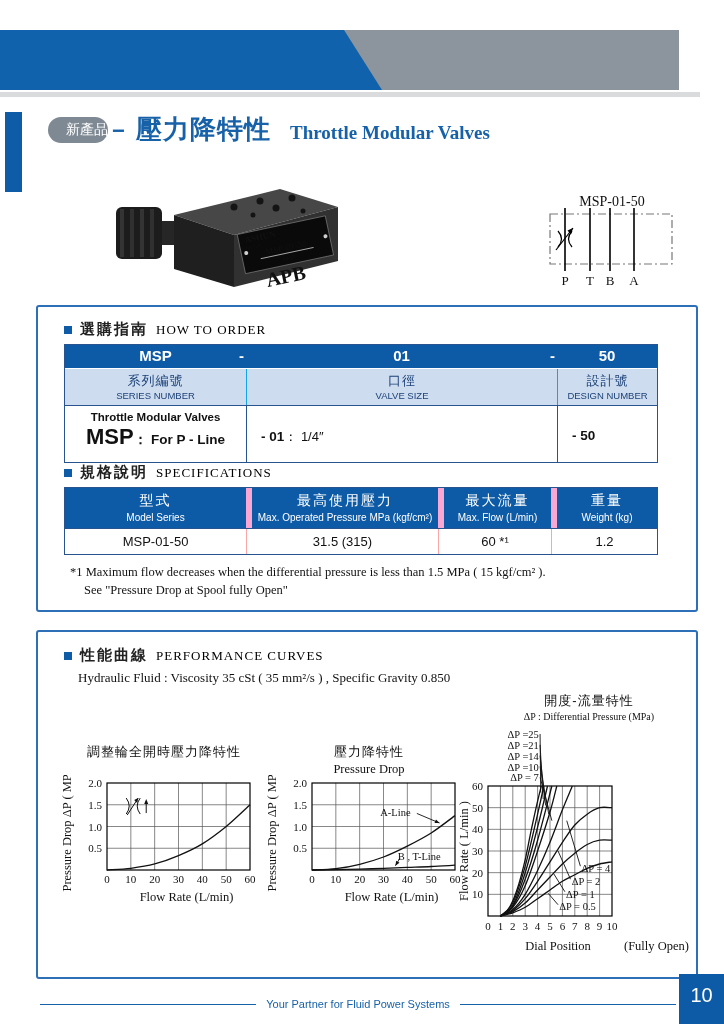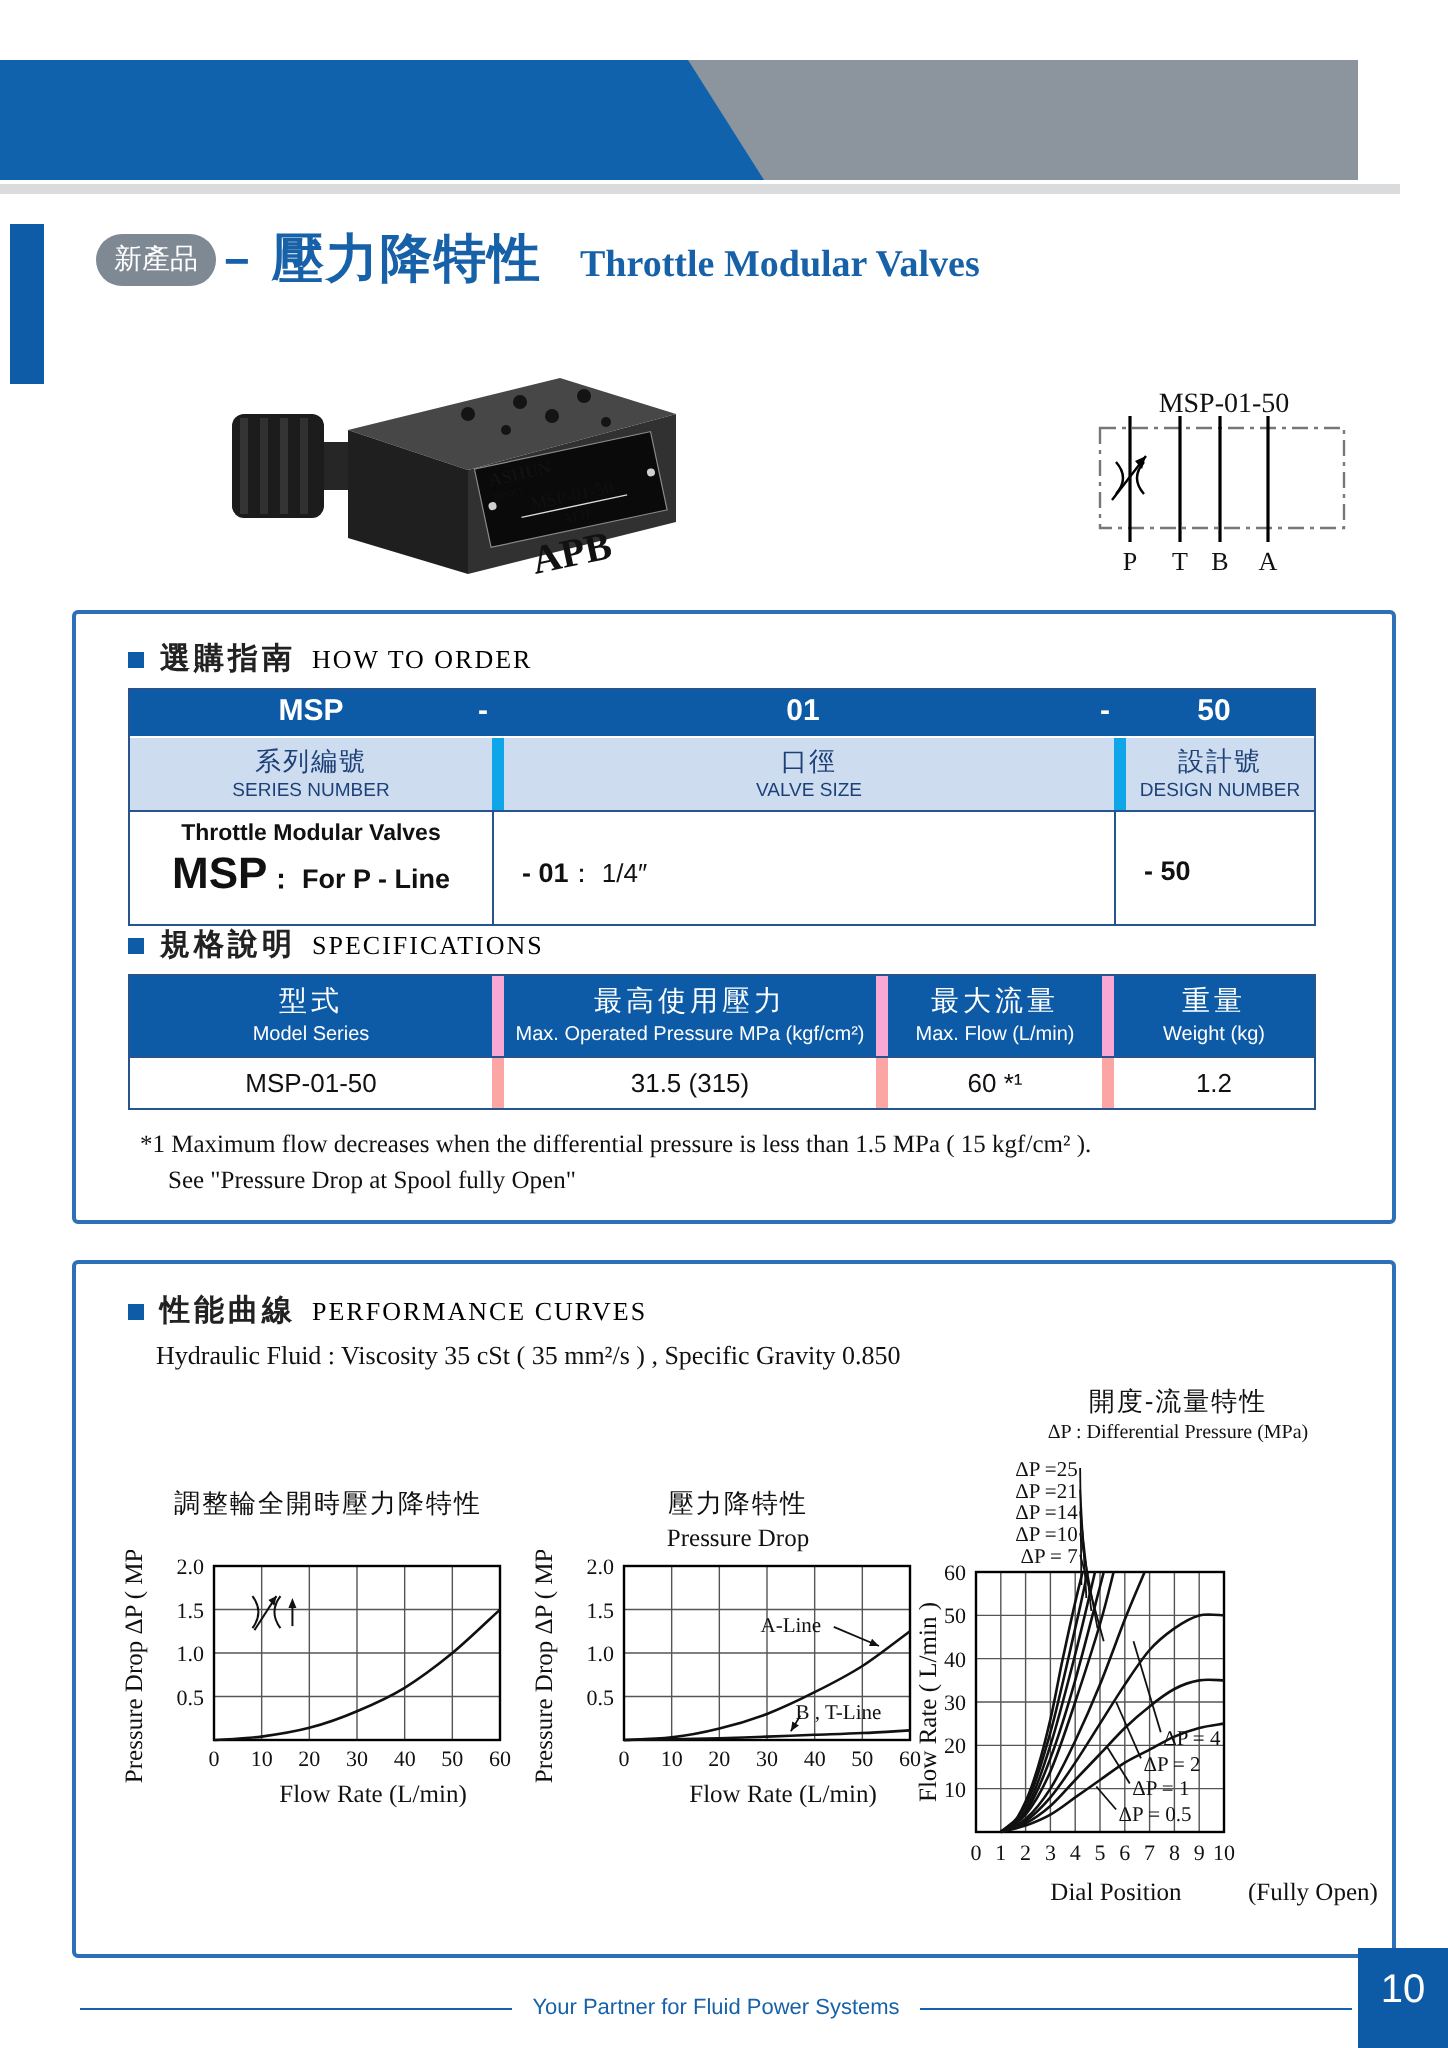--- a/index.html
+++ b/index.html
@@ -10,42 +10,42 @@
 
   
   .band-gray{left:0;top:30px;width:679px;height:60px;background:#8c959d;}
   .band-blue{left:0;top:30px;width:382px;height:60px;background:#0f62ab;
              clip-path:polygon(0 0,344px 0,382px 100%,0 100%);}
   .band-strip{left:0;top:92px;width:700px;height:5px;background:#d9dbdd;}
 
   
   .side-tab{left:5px;top:112px;width:17px;height:80px;background:#0e5ca8;}
   .badge{left:48px;top:117px;width:60px;height:26px;background:#7e8994;border-radius:13px;
-         color:#fff;font-size:14px;display:flex;align-items:center;justify-content:center;}
+         color:#fff;font-size:14px;display:flex;align-items:center;justify-content:flex-end;}
   .title-dash{left:112px;top:118px;font-size:22px;font-weight:bold;color:#1761a8;}
   .title-zh{left:136px;top:112px;font-size:26px;font-weight:bold;color:#1761a8;letter-spacing:1px;}
   .title-en{left:290px;top:122px;font-size:19px;font-weight:bold;color:#1761a8;}
 
   
   .box{border:2px solid #2e70b8;border-radius:3px;background:#fff;}
   .box1{left:36px;top:305px;width:658px;height:303px;}
   .box2{left:36px;top:630px;width:658px;height:345px;}
 
   .sec-head{display:flex;align-items:baseline;gap:8px;}
   .sec-bullet{width:8px;height:8px;background:#0e5ca8;align-self:center;}
   .sec-zh{font-size:15px;font-weight:bold;color:#222;letter-spacing:2px;}
   .sec-en{font-size:13px;color:#000000;letter-spacing:1px;}
 
   
   .otable{left:64px;top:344px;width:592px;border:1px solid #27548f;}
   .o-code{position:relative;height:23px;background:#0d5ba7;color:#fff;font-weight:bold;font-size:15px;}
   .o-code span{position:absolute;top:2px;}
   .o-sub{display:grid;grid-template-columns:181px 311px 100px;background:#cdddef;color:#1c4077;
          border-top:1px solid #fff;}
-  .o-sub>div{padding:3px 0 4px 0;text-align:center;border-left:6px solid #0ea5e9;}
+  .o-sub>div{padding:3px 0 4px 0;text-align:center;border-left:1px solid #0ea5e9;}
   .o-sub>div:first-child{border-left:none;}
   .o-sub .zh{font-size:13px;letter-spacing:1px;}
   .o-sub .en{font-size:9.5px;}
   .o-val{display:grid;grid-template-columns:181px 311px 100px;background:#fff;border-top:1px solid #27548f;height:56px;}
   .o-val>div{border-left:1px solid #27548f;}
   .o-val>div:first-child{border-left:none;}
   .o-series{text-align:center;padding-top:5px;}
   .o-series .l1{font-size:11.5px;font-weight:bold;}
   .o-series .l2{margin-top:1px;}
   .o-series .code{font-size:22px;font-weight:bold;}
@@ -55,21 +55,21 @@
   .o-design{font-size:13.5px;font-weight:bold;padding:22px 0 0 14px;}
 
   
   .stable{left:64px;top:487px;width:592px;border:1px solid #27548f;}
   .s-head{display:grid;grid-template-columns:181px 192px 113px 106px;background:#0d5ba7;color:#fff;}
   .s-head>div{text-align:center;padding:4px 0 5px 0;border-left:6px solid #f9a8d4;}
   .s-head>div:first-child{border-left:none;}
   .s-head .zh{font-size:14px;letter-spacing:2px;}
   .s-head .en{font-size:10px;margin-top:2px;}
   .s-row{display:grid;grid-template-columns:181px 192px 113px 106px;background:#fff;border-top:1px solid #27548f;}
-  .s-row>div{text-align:center;font-size:13px;padding:5px 0;border-left:6px solid #fca5a5;}
+  .s-row>div{text-align:center;font-size:13px;padding:5px 0;border-left:1px solid #fca5a5;}
   .s-row>div:first-child{border-left:none;}
 
   .footnote{left:70px;top:564px;width:600px;font-size:12.5px;line-height:1.4;color:#111;}
   .footnote .ln2{margin-left:14px;}
 
   
   .fluid-note{left:78px;top:670px;font-size:13px;color:#111;}
   .ct{position:absolute;text-align:center;color:#111;}
   .ct .zh{font-size:13px;letter-spacing:1px;}
   .ct .en{font-size:12.5px;margin-top:1px;}

